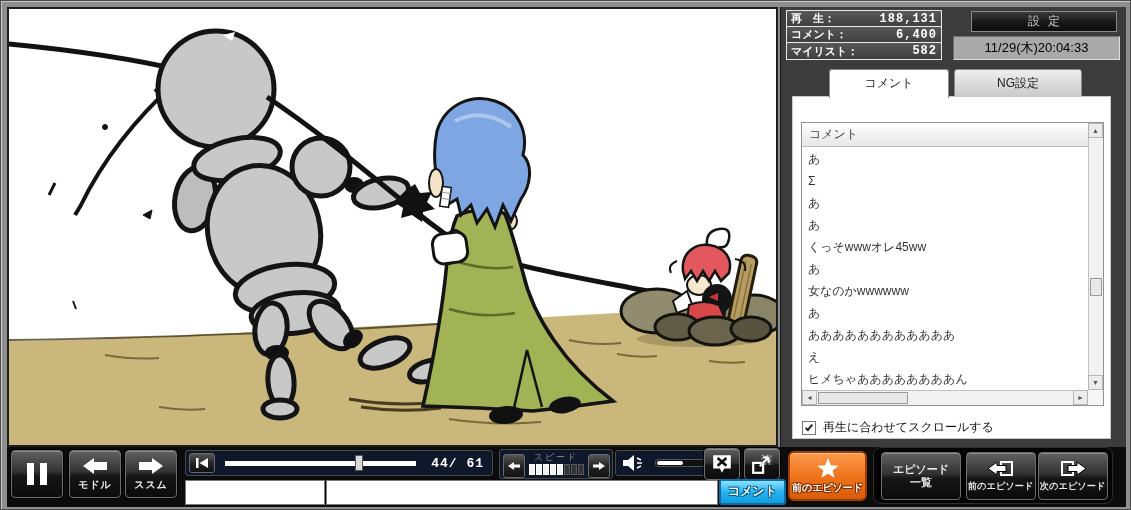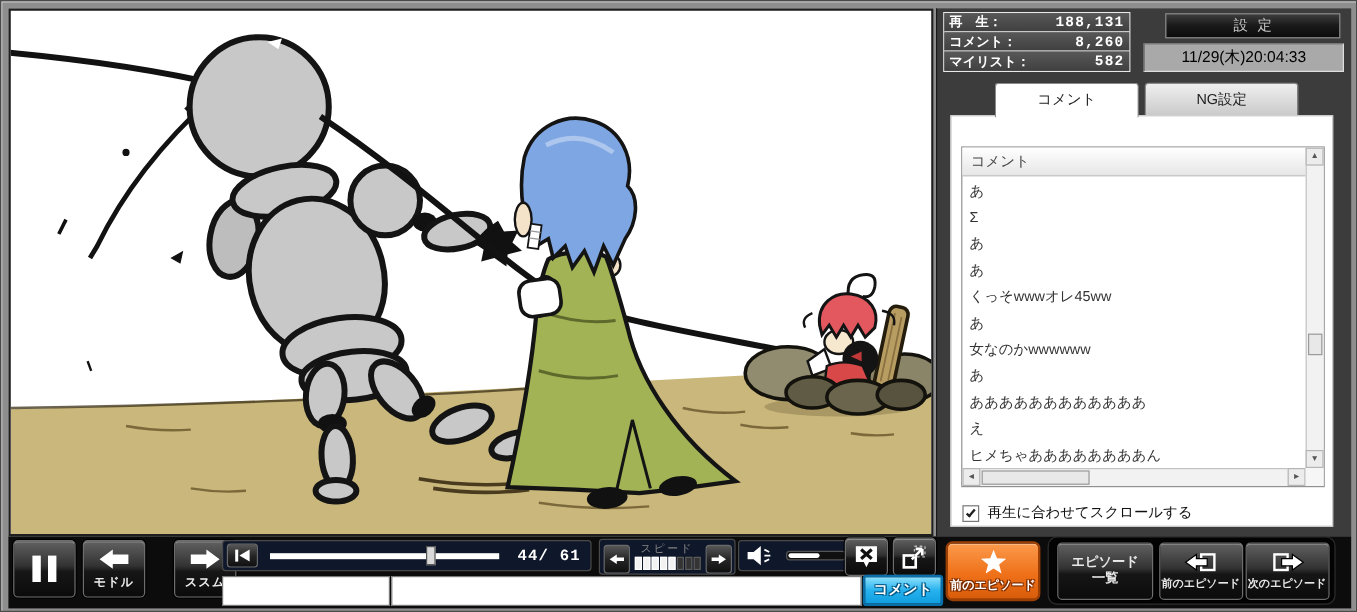--- a/index.html
+++ b/index.html
@@ -196,21 +196,21 @@
   </div>
 
   <div class="rpanel">
     <div class="stats">
       <div class="stat-row">
         <span class="stat-label">再　生：</span>
         <span class="stat-value">188,131</span>
       </div>
       <div class="stat-row">
         <span class="stat-label">コメント：</span>
-        <span class="stat-value">8,260</span>
+        <span class="stat-value">6,400</span>
       </div>
       <div class="stat-row">
         <span class="stat-label">マイリスト：</span>
         <span class="stat-value">582</span>
       </div>
     </div>
     <div class="settings-btn">設定</div>
     <div class="datetime">11/29(木)20:04:33</div>
 
     <div class="tab tab-comment">コメント</div>
@@ -260,21 +260,21 @@
           <i></i>
           <i></i>
         </span>
     </div>
     <div class="btn3d transport" style="left:62px;">
       <svg width="26" height="18" viewBox="0 0 26 18">
           <path d="M12 1 v4 h13 v8 h-13 v4 L1 9 z" fill="#fff"></path>
         </svg>
       <span class="lbl">モドル</span>
     </div>
-    <div class="btn3d transport" style="left:118px;margin-left:20px;">
+    <div class="btn3d transport" style="left:118px;">
       <svg width="26" height="18" viewBox="0 0 26 18">
           <path d="M14 1 v4 H1 v8 h13 v4 L25 9 z" fill="#fff"></path>
         </svg>
       <span class="lbl">ススム</span>
     </div>
 
     <div class="grp" style="left:178px; top:3px; width:308px; height:26px;">
       <div class="mini-btn" style="width:26px; height:20px; margin-left:3px;">
         <svg width="14" height="12" viewBox="0 0 14 12">
           <rect x="1" y="1" width="2.5" height="10" fill="#fff"></rect>

